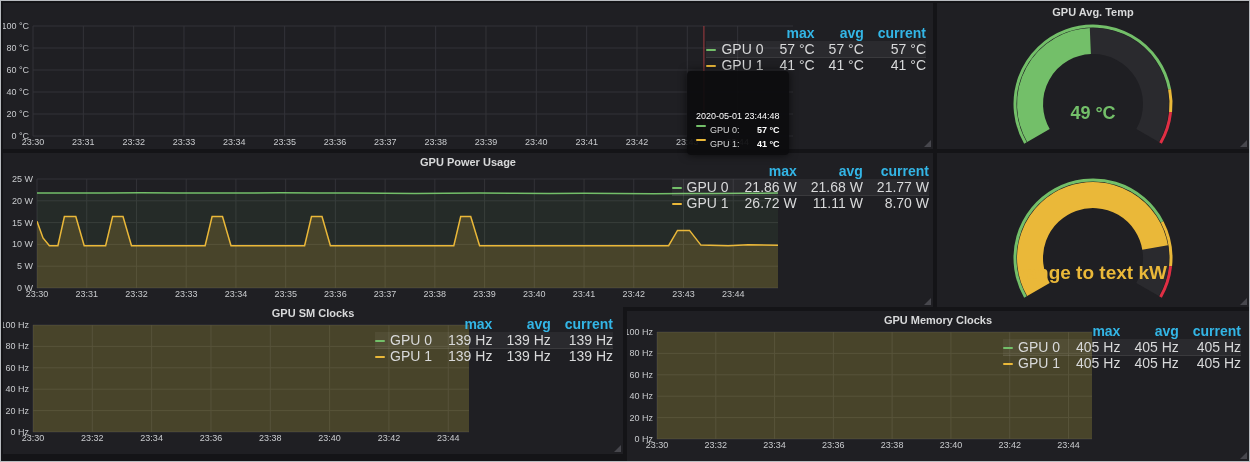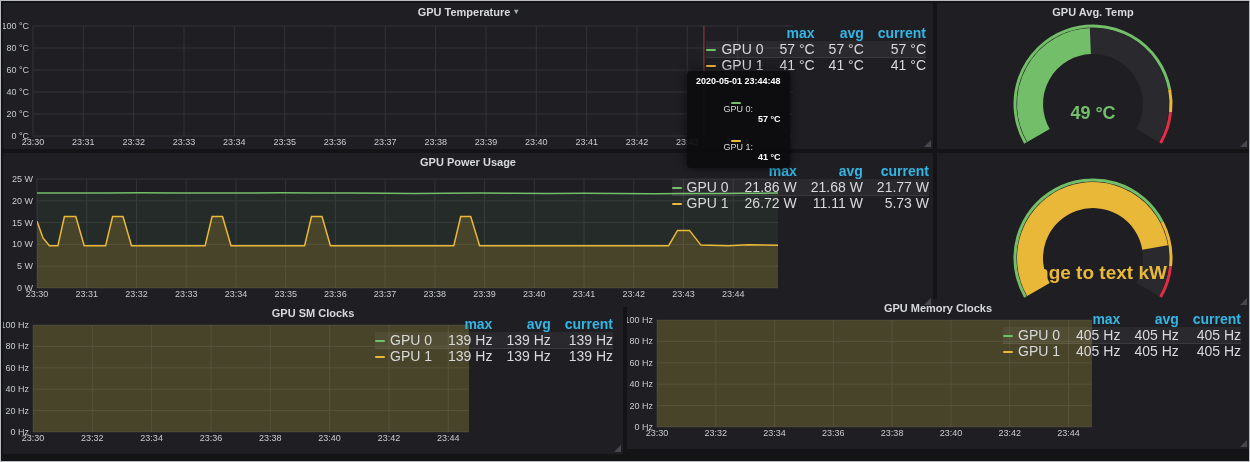--- a/index.html
+++ b/index.html
@@ -12,37 +12,33 @@
   svg text{font-family:"Liberation Sans",sans-serif;font-size:9px;fill:#c9cbce;}
   .legend{position:absolute;font-size:14px;color:#d8d9da;display:table;z-index:2;}
   .lrow{display:table-row;}
   .lcell{display:table-cell;vertical-align:middle;white-space:nowrap;height:13px;}
   .lcell.hdr{color:#33b5e5;font-weight:bold;text-align:right;padding-left:14px;cursor:pointer;}
   .lcell.num{text-align:right;padding-left:14px;}
   .lcell.lname{padding-right:2px;cursor:pointer;}
   .dash{display:inline-block;width:10px;height:2px;border-radius:1px;margin-right:5px;vertical-align:middle;}
   .lrow.hl .lcell{background:rgba(255,255,255,0.05);box-shadow:0 1px 0 rgba(255,255,255,0.12);}
   .tooltip{position:absolute;background:rgba(12,12,14,0.93);border-radius:4px;padding:5px 9px 6px 9px;font-size:9px;color:#d8d9da;box-shadow:0 0 8px rgba(0,0,0,0.65);z-index:4;}
-  .tt-time{font-weight:bold;color:#fff;margin-bottom:2px;}
-  .tt-row{display:flex;align-items:center;margin-top:16px;flex-direction:column;}
+  .tt-time{font-weight:normal;color:#fff;margin-bottom:2px;margin-top:35px;}
+  .tt-row{display:flex;margin-top:4px;}
   .tt-row .dash{margin-right:4px;}
   .tt-row .val{font-weight:bold;color:#fff;margin-left:auto;padding-left:12px;}
   .gauge-value{position:absolute;left:0;right:0;text-align:center;font-weight:bold;z-index:2;}
   .resize-handle{position:absolute;right:2px;bottom:2px;width:0;height:0;border-left:7px solid transparent;border-bottom:7px solid #47474d;cursor:se-resize;z-index:3;}
 </style>
 </head>
 <body>
 
 <div id="screen">
 
   <div class="panel" style="left:2px;top:2px;width:930px;height:146px">
-    <div class="panel-title">
-      <span>GPU Temperature</span>
-      <span class="caret">▾</span>
-    </div>
     <div class="chart-mount" id="chart-temp"><svg width="930" height="130">
           <defs>
             <clipPath id="chart-temp-clip">
               <rect x="30" y="7" width="760" height="110"></rect>
             </clipPath>
           </defs>
           <line x1="30" y1="117" x2="790" y2="117" stroke="#333338" stroke-width="1"></line>
           <text x="26" y="120" text-anchor="end">0 °C</text>
           <line x1="30" y1="95" x2="790" y2="95" stroke="#333338" stroke-width="1"></line>
           <text x="26" y="98" text-anchor="end">20 °C</text>
@@ -207,21 +203,21 @@
         <div class="lrow hl">
           <div class="lcell lname"><span class="dash" style="background: rgb(115, 191, 105);"></span><span>GPU 0</span></div>
           <div class="lcell num">21.86 W</div>
           <div class="lcell num">21.68 W</div>
           <div class="lcell num">21.77 W</div>
         </div>
         <div class="lrow">
           <div class="lcell lname"><span class="dash" style="background: rgb(234, 184, 57);"></span><span>GPU 1</span></div>
           <div class="lcell num">26.72 W</div>
           <div class="lcell num">11.11 W</div>
-          <div class="lcell num">5.73 W</div>
+          <div class="lcell num">8.70 W</div>
         </div>
       </div>
     <div class="resize-handle"></div>
   </div>
 
   <div class="panel" style="left:936px;top:152px;width:312px;height:154px">
     <div class="gauge-mount" id="gauge-power-total"><svg width="312" height="154">
           <path d="M88.45 144.00 A78 78 0 1 1 225.12 68.86" stroke="#73bf69" stroke-width="3" fill="none"></path>
           <path d="M225.12 68.86 A78 78 0 0 1 233.57 113.15" stroke="#eab839" stroke-width="3" fill="none"></path>
           <path d="M233.57 113.15 A78 78 0 0 1 223.55 144.00" stroke="#e02f44" stroke-width="3" fill="none"></path>
@@ -293,21 +289,21 @@
         <div class="lrow">
           <div class="lcell lname"><span class="dash" style="background: rgb(234, 184, 57);"></span><span>GPU 1</span></div>
           <div class="lcell num">139 Hz</div>
           <div class="lcell num">139 Hz</div>
           <div class="lcell num">139 Hz</div>
         </div>
       </div>
     <div class="resize-handle"></div>
   </div>
 
-  <div class="panel" style="left:626px;top:298px;width:622px;height:150px">
+  <div class="panel" style="left:626px;top:310px;width:622px;height:150px">
     <div class="panel-title">
       <span>GPU Memory Clocks</span>
     </div>
     <div class="chart-mount" id="chart-mem"><svg width="620" height="134">
           <defs>
             <clipPath id="chart-mem-clip">
               <rect x="30" y="5" width="435" height="107"></rect>
             </clipPath>
           </defs>
           <line x1="30" y1="112" x2="465" y2="112" stroke="#333338" stroke-width="1"></line>

